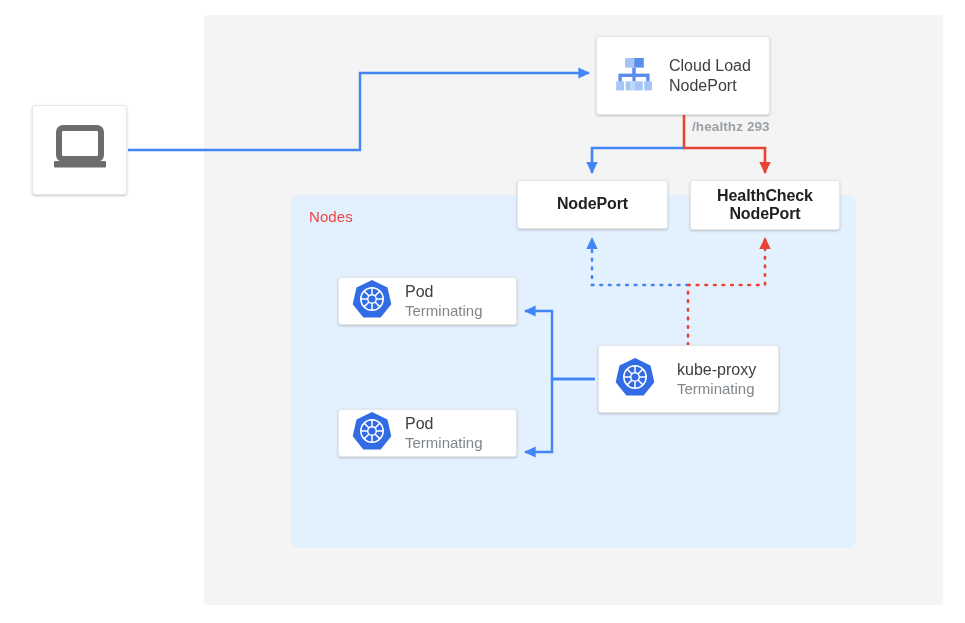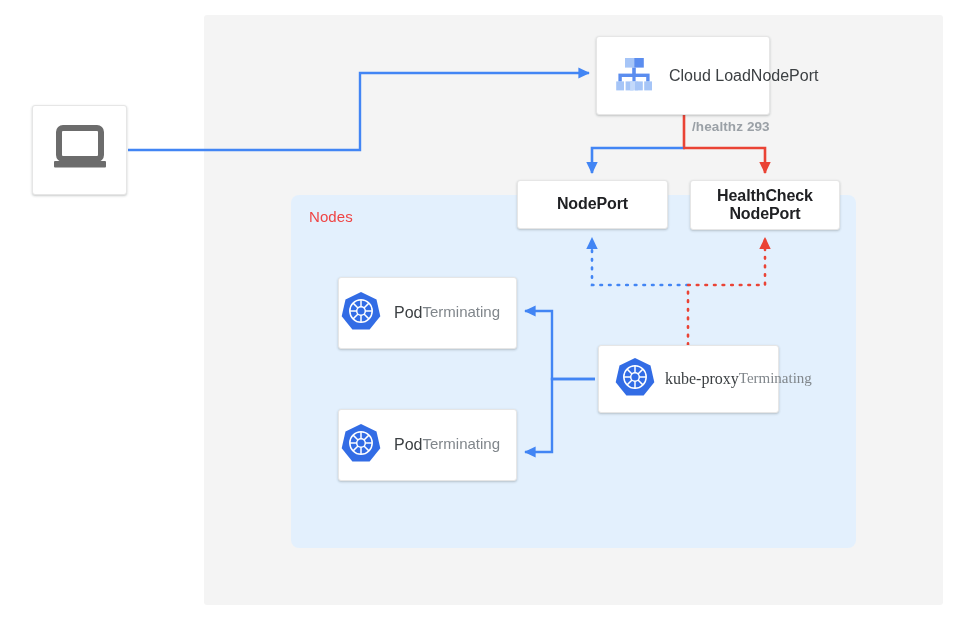--- a/index.html
+++ b/index.html
@@ -102,38 +102,38 @@
     font-weight: bold;
     color: #202124;
     line-height: 1.15;
     letter-spacing: -0.1px;
   }
 
   
   .pod-box {
     left: 338px;
     width: 179px;
-    height: 72px;
+    height: 48px;
+    padding-left: 11px;
     gap: 11px;
   }
   .pod-box-1 { top: 277px; }
   .pod-box-2 { top: 409px; }
 
   
   .kubeproxy-box {
     left: 598px;
     top: 345px;
     width: 181px;
     height: 68px;
     padding-left: 14px;
-    gap: 8px;
-    font-family: Liberation Serif, serif;
-  }
-
-  .card-text { display: flex; flex-direction: row; line-height: 1.25; }
+    gap: 20px;
+  }
+
+  .card-text { display: flex; flex-direction: column; line-height: 1.25; }
   .card-title {
     font-size: 16px;
     color: #3c4043;
     white-space: nowrap;
   }
   .card-title.two-line { line-height: 1.22; }
   .card-sub {
     font-size: 15px;
     color: #80868b;
     white-space: nowrap;

